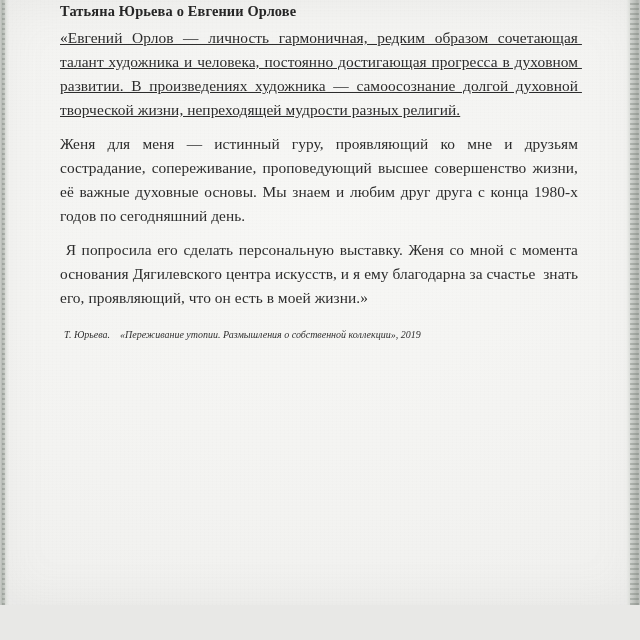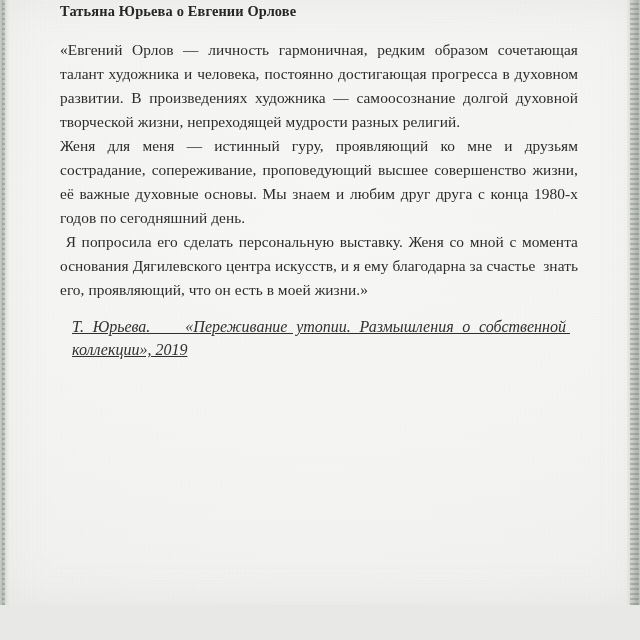--- a/index.html
+++ b/index.html
@@ -107,34 +107,33 @@
   .body-para {
     font-size: 15.4px;
     line-height: 24px;
     margin: 0;
     text-align: justify;
     text-justify: inter-word;
     letter-spacing: .05px;
     color: #2c2c2c;
     white-space: pre-wrap;
   }
-  .body-para.first { margin-top: 17px; }
-  .body-para + .body-para { }
+  .body-para.first { margin-top: 5px; text-decoration: underline; }
+  .body-para + .body-para { margin-top: 10px; }
 
   .attribution {
-    font-size: 16px;
+    font-size: 10px;
     line-height: 23px;
-    margin: 12px;
+    margin: 4px;
     margin-top: 13px;
     text-align: justify;
     text-justify: inter-word;
     font-style: italic;
     color: #303030;
     white-space: pre-wrap;
-    text-decoration: underline;
   }
 
   
   .scan-blur {
     position: absolute;
     inset: 0;
     pointer-events: none;
     box-shadow: inset 0 0 48px rgba(150,150,145,.10);
   }
 </style>

